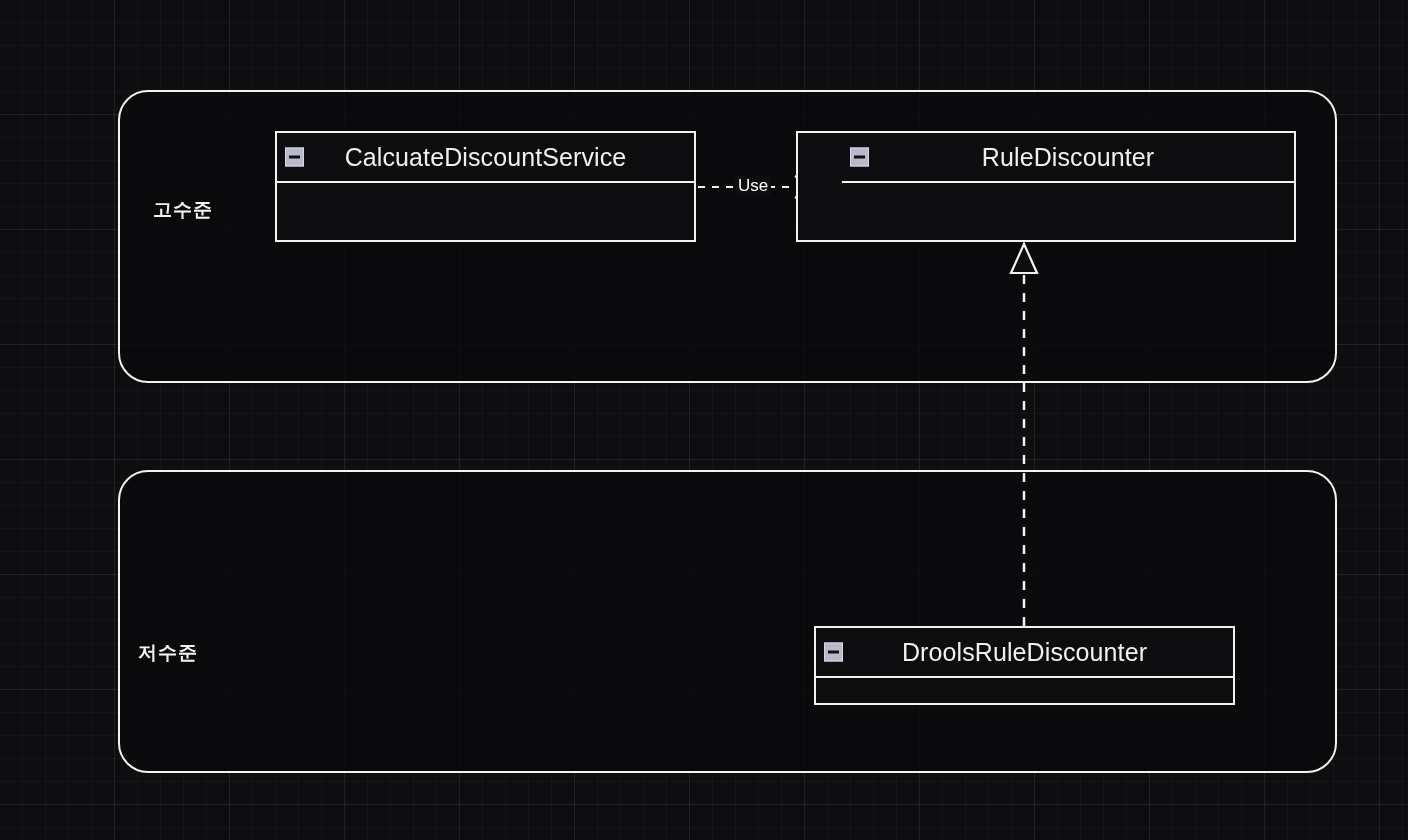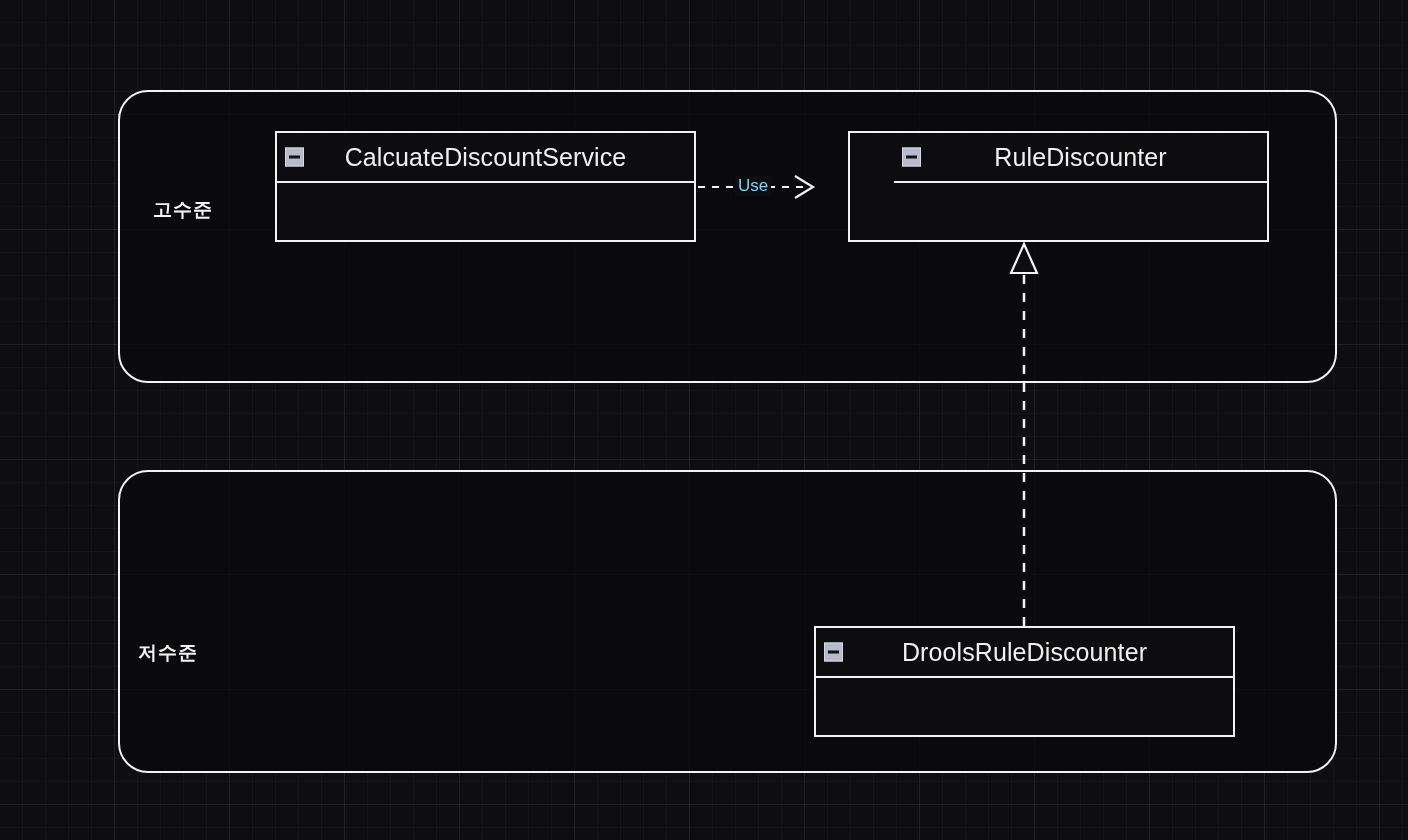--- a/index.html
+++ b/index.html
@@ -93,22 +93,22 @@
   }
   .collapse-icon::after {
     content: "";
     display: block;
     width: 11px;
     height: 3px;
     background: #111114;
   }
 
   #class-calcuate      { left: 275px; top: 131px; width: 421px; height: 111px; }
-  #class-rulediscount  { left: 848px; top: 131px; width: 421px; height: 111px; padding-left: 44px; }
-  #class-droolsrule    { left: 814px; top: 626px; width: 421px; height: 111px; }
+  #class-rulediscount  { left: 796px; top: 131px; width: 500px; height: 111px; padding-left: 44px; }
+  #class-droolsrule    { left: 814px; top: 626px; width: 421px; height: 79px; }
 
   
   svg.conn {
     position: absolute;
     left: 0; top: 0;
     width: 1408px;
     height: 840px;
     pointer-events: none;
     overflow: visible;
   }
@@ -129,21 +129,21 @@
     stroke-width: 2.2;
     fill: none;
   }
   .tri-hollow {
     stroke: #f2f2f2;
     stroke-width: 2.2;
     fill: #0d0d0f;
   }
   .use-label {
     position: absolute;
-    color: #7dd3fc;
+    color: #ffffff;
     font-size: 17px;
     background: #0e0e10;
     padding: 0 3px;
     white-space: nowrap;
   }
   #use-label { left: 735px; top: 176px; }
 </style>
 </head>
 <body>
 

